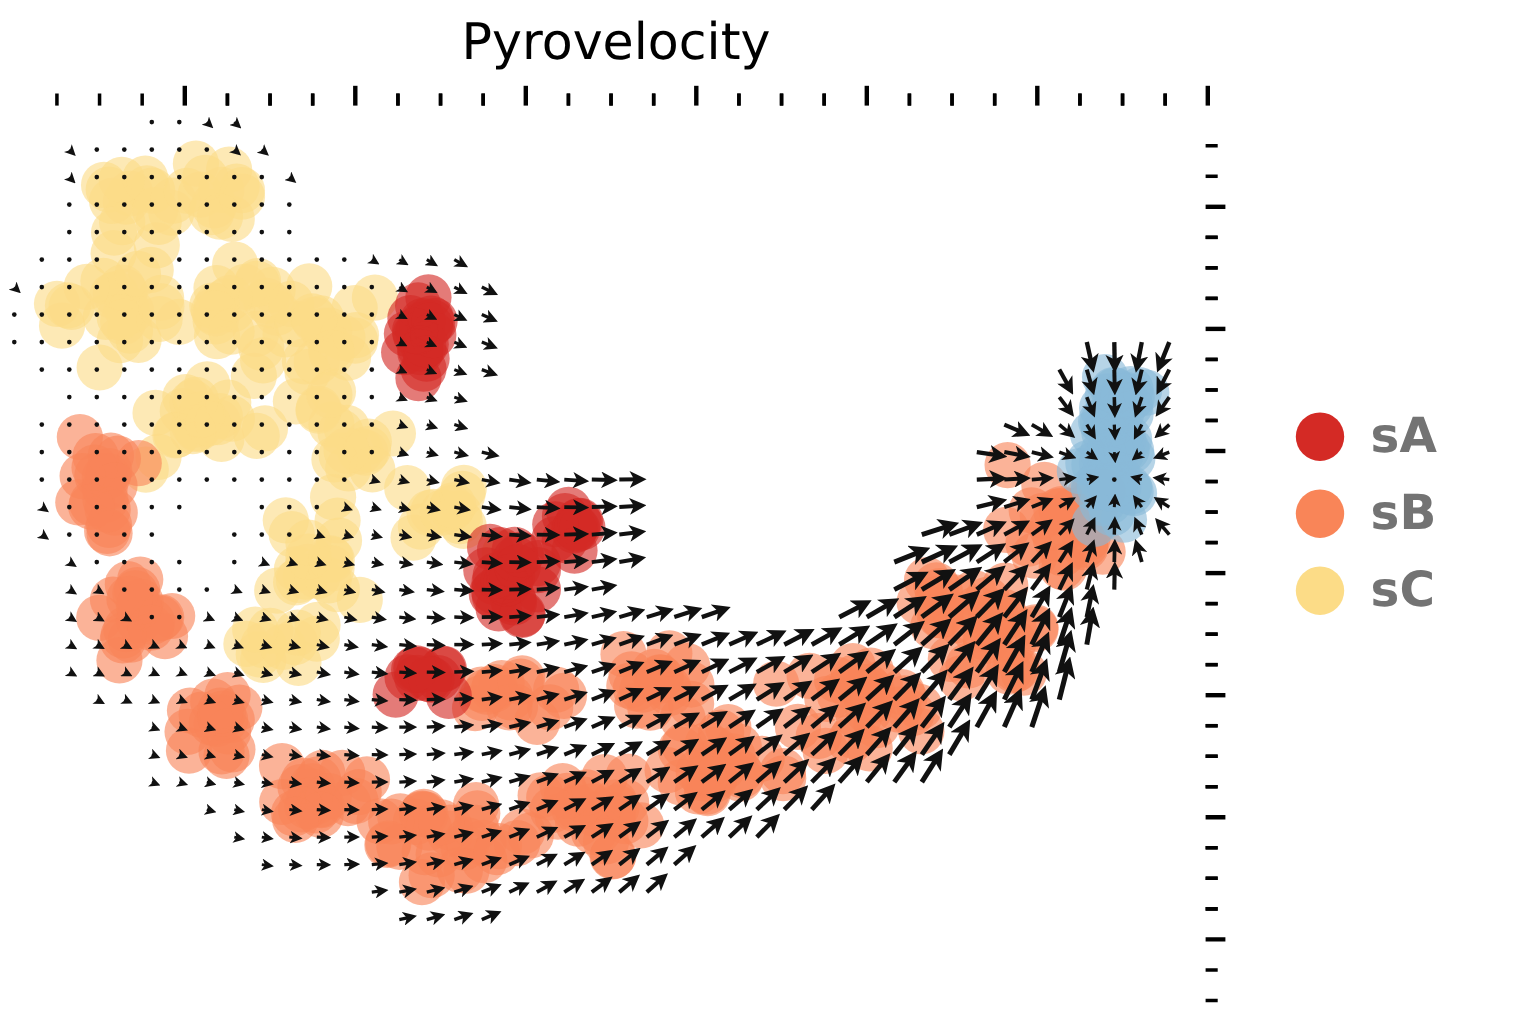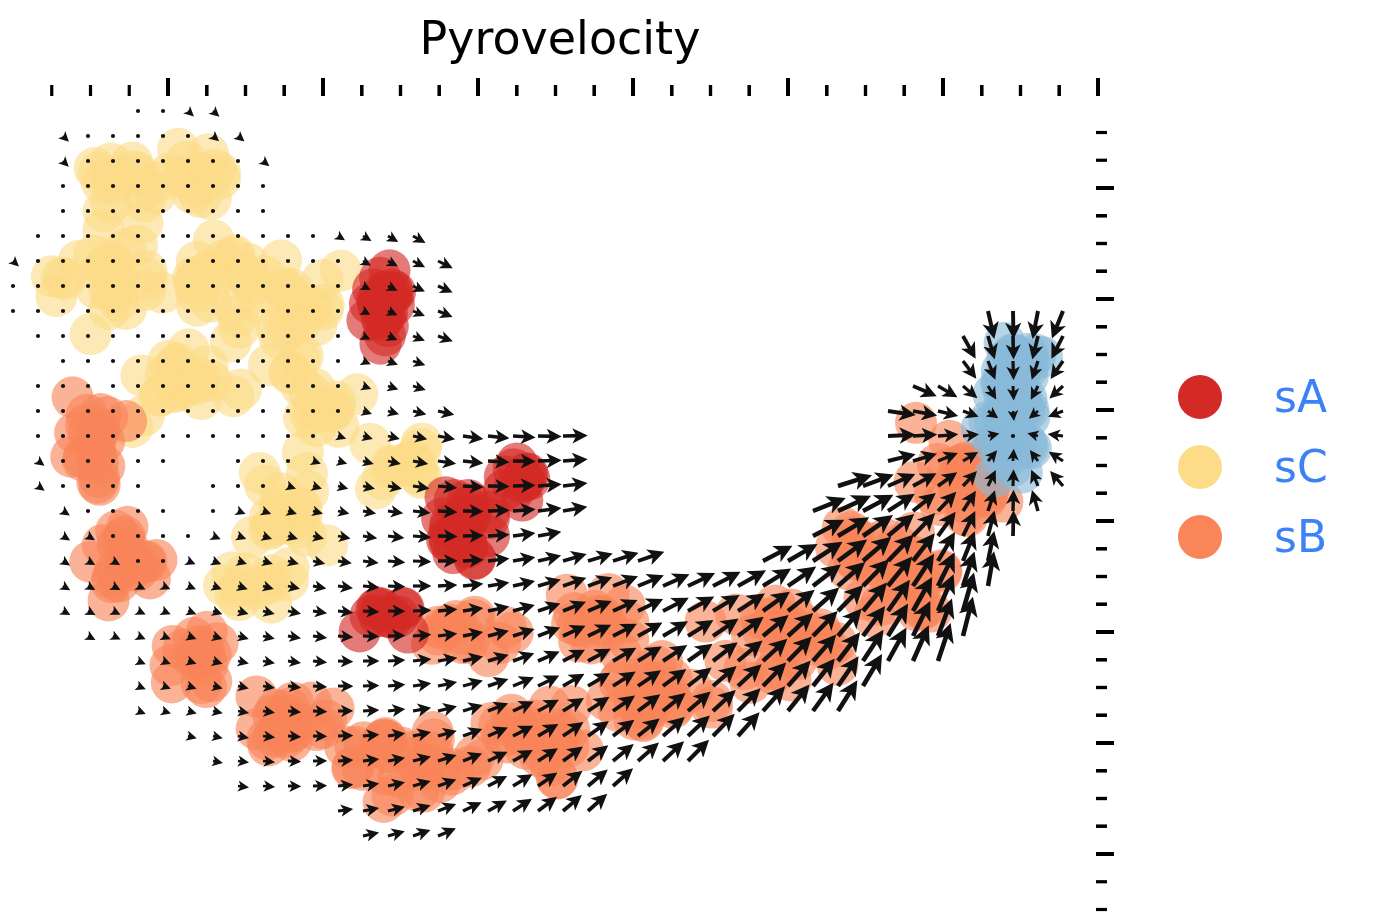--- a/index.html
+++ b/index.html
@@ -51,25 +51,26 @@
     align-items: center;
     height: 70px;
   }
   .legend-swatch {
     width: 44px;
     height: 44px;
     border-radius: 50%;
     flex: 0 0 auto;
   }
   .legend-label {
-    margin-left: 52px;
+    margin-left: 24px;
     font-size: 44px;
-    color: #3b82f6;
+    color: #737373;
     font-family: "DejaVu Sans", sans-serif;
     line-height: 44px;
+    font-weight: bold;
   }
 </style>
 </head>
 <body>
 
 <div id="figure">
 
   <div id="plot-title">Pyrovelocity</div>
 
   <svg id="plot-canvas" viewBox="0 0 1394 923" width="1394" height="923" xmlns="http://www.w3.org/2000/svg">
@@ -1459,22 +1460,22 @@
         <line x1="438.0" y1="836.0" x2="451.1" y2="830.4" stroke="#111111" stroke-width="3.276418181818182" marker-end="url(#vhead)"></line>
       </g>
   </svg>
 
   <div id="legend">
     <div class="legend-row">
       <span class="legend-swatch" style="background: rgb(212, 42, 37);"></span>
       <span class="legend-label">sA</span>
     </div>
     <div class="legend-row">
+      <span class="legend-swatch" style="background: rgb(249, 133, 88);"></span>
+      <span class="legend-label">sB</span>
+    </div>
+    <div class="legend-row">
       <span class="legend-swatch" style="background: rgb(252, 220, 135);"></span>
       <span class="legend-label">sC</span>
-    </div>
-    <div class="legend-row">
-      <span class="legend-swatch" style="background: rgb(249, 133, 88);"></span>
-      <span class="legend-label">sB</span>
     </div>
   </div>
 
 </div>
 
 </body></html>

